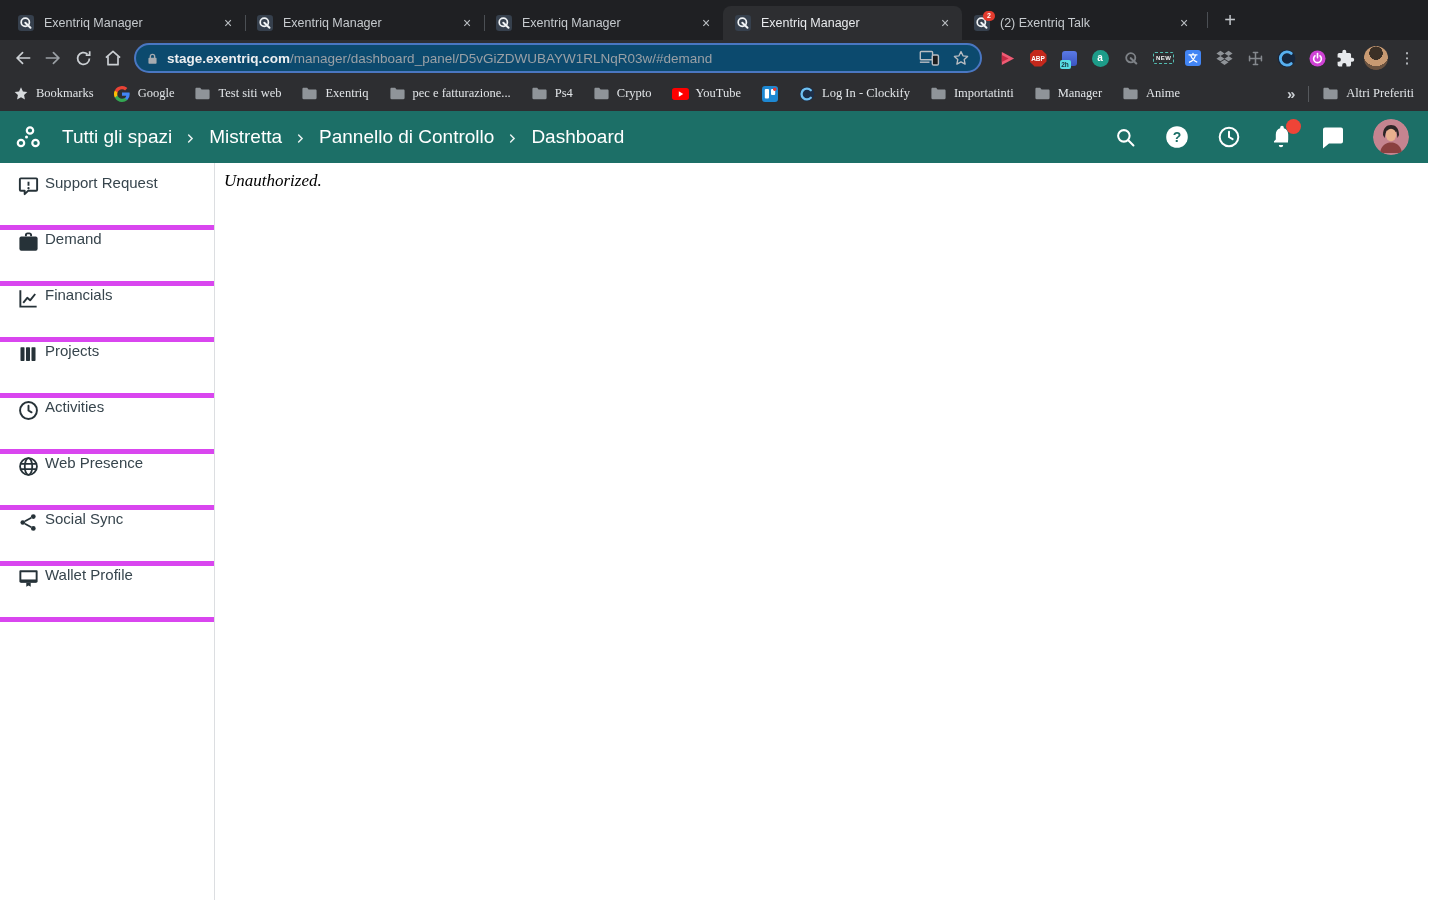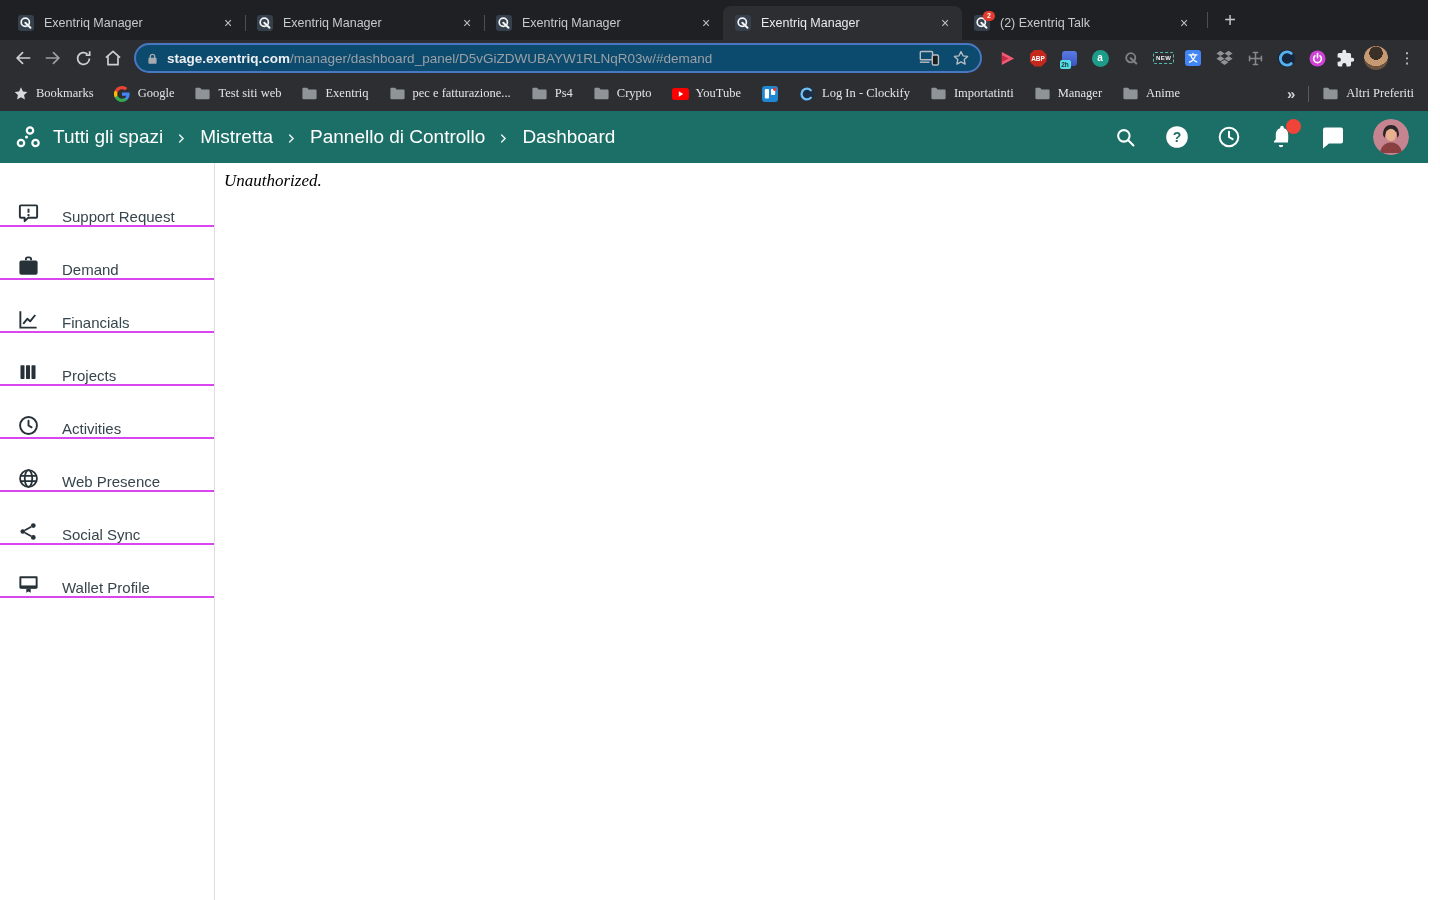--- a/index.html
+++ b/index.html
@@ -66,36 +66,36 @@
   .bm-icon{display:flex;width:17px;height:17px;align-items:center;justify-content:center;}
   .bm-right{position:absolute;right:0;top:0;bottom:0;display:flex;align-items:center;
     gap:13px;background:#2d2e31;padding:0 14px 0 10px;}
   .bm-overflow{color:#cdd1d5;font-size:15px;font-weight:bold;}
   .bm-divider{width:1px;height:16px;background:#56595d;}
 
   
   .appheader{position:absolute;top:111px;left:0;right:0;height:52px;background:var(--teal,#1c6f67);
     display:flex;align-items:center;padding:0 15px;box-sizing:border-box;}
   .spaces-btn{display:flex;flex:0 0 auto;}
-  .breadcrumb{display:flex;align-items:center;margin-left:11px;color:#fff;font-size:19px;}
+  .breadcrumb{display:flex;align-items:center;margin-left:20px;color:#fff;font-size:19px;}
   .crumb-wrap{display:flex;align-items:center;}
   .crumb{white-space:nowrap;cursor:pointer;}
   .crumb-sep{display:flex;margin:2px 11px 0 11px;}
   .hicons{margin-left:auto;display:flex;align-items:center;gap:28px;padding-right:4px;}
   .hicon{position:relative;display:flex;}
   .notif-dot{position:absolute;top:-6px;right:-8px;width:15px;height:15px;border-radius:50%;
     background:var(--red,#ef4437);}
   .h-avatar{width:36px;height:36px;border-radius:50%;overflow:hidden;display:block;}
 
   
   .appbody{position:absolute;top:163px;left:0;right:0;bottom:0;display:flex;background:#fff;}
   .sidebar{width:215px;flex:0 0 215px;border-right:1px solid #dcdee1;box-sizing:border-box;
     padding-top:11px;background:#fff;}
-  .side-item{height:51px;display:flex;align-items:flex-end;gap:22px;padding:0 16px;
-    border-bottom:2px solid #d946ef;cursor:pointer;}
+  .side-item{height:51px;display:flex;align-items:flex-start;gap:5px;padding:0 16px;
+    border-bottom:5px solid #d946ef;cursor:pointer;}
   .side-icon{display:flex;width:24px;height:24px;align-items:center;justify-content:center;}
   .side-label{font-size:15px;color:#37454d;}
   .content{flex:1;padding:8px 0 0 9px;}
   .unauth{font-family:"Liberation Serif",serif;font-size:17px;color:#000;font-style:italic;}
 </style>
 </head>
 <body>
 
 <div class="window">
 

